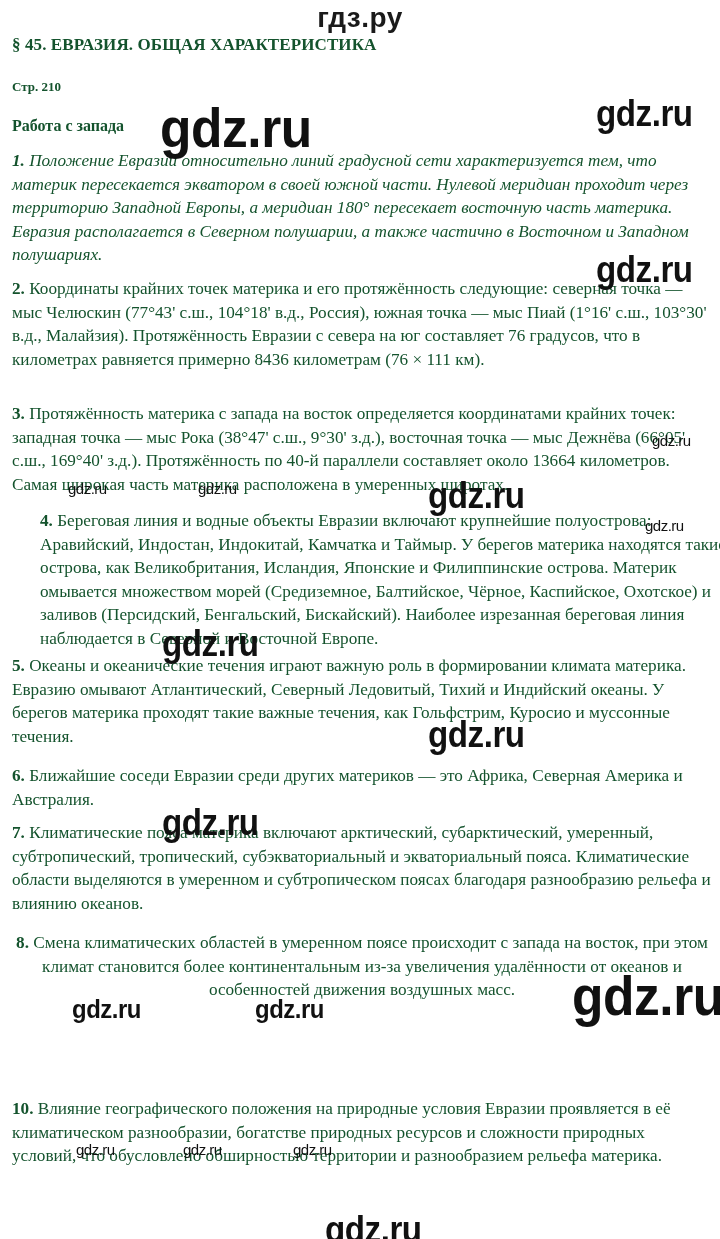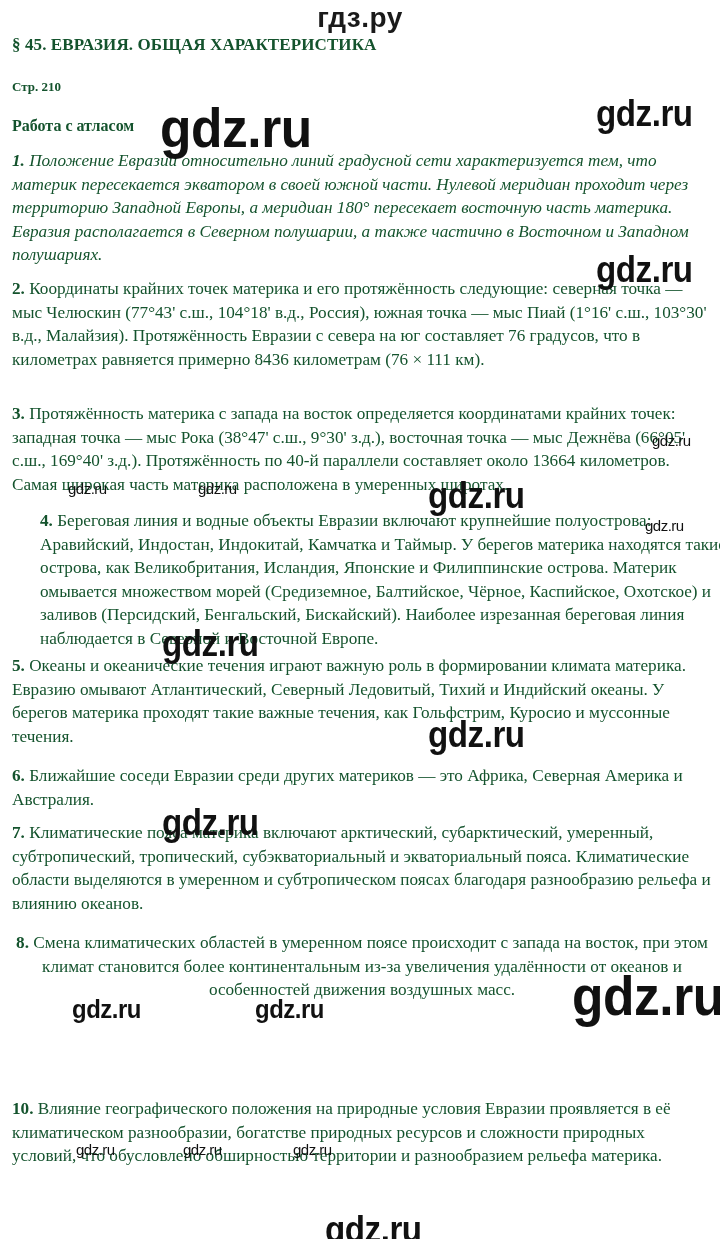--- a/index.html
+++ b/index.html
@@ -27,21 +27,21 @@
 </style>
 </head>
 <body>
 
 <div class="page">
 
   <div class="top-brand">гдз.ру</div>
 
   <div class="title serif">§ 45. ЕВРАЗИЯ. ОБЩАЯ ХАРАКТЕРИСТИКА</div>
   <div class="page-ref serif">Стр. 210</div>
-  <div class="section serif">Работа с атласом</div>
+  <div class="section serif">Работа с запада</div>
 
   <div class="para serif" style="top:149px;font-style:italic;">
     <span class="num">1.</span><span> Положение Евразии относительно линий градусной сети характеризуется тем, что материк пересекается экватором в своей южной части. Нулевой меридиан проходит через территорию Западной Европы, а меридиан 180° пересекает восточную часть материка. Евразия располагается в Северном полушарии, а также частично в Восточном и Западном полушариях.</span>
   </div>
 
   <div class="para serif" style="top:277px;">
     <span class="num">2.</span><span> Координаты крайних точек материка и его протяжённость следующие: северная точка — мыс Челюскин (77°43' с.ш., 104°18' в.д., Россия), южная точка — мыс Пиай (1°16' с.ш., 103°30' в.д., Малайзия). Протяжённость Евразии с севера на юг составляет 76 градусов, что в километрах равняется примерно 8436 километрам (76 × 111 км).</span>
   </div>
 
   <div class="para serif" style="top:402px;">

